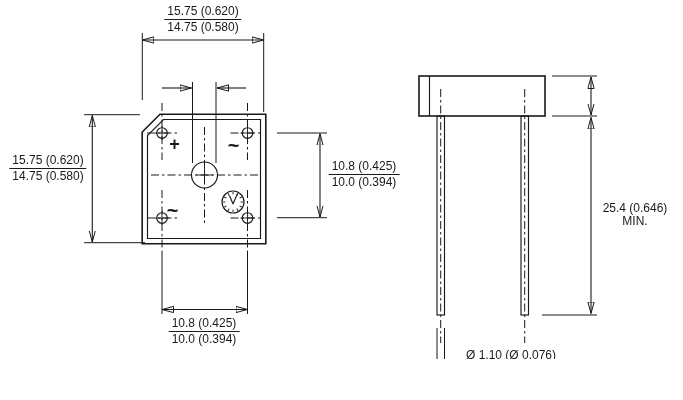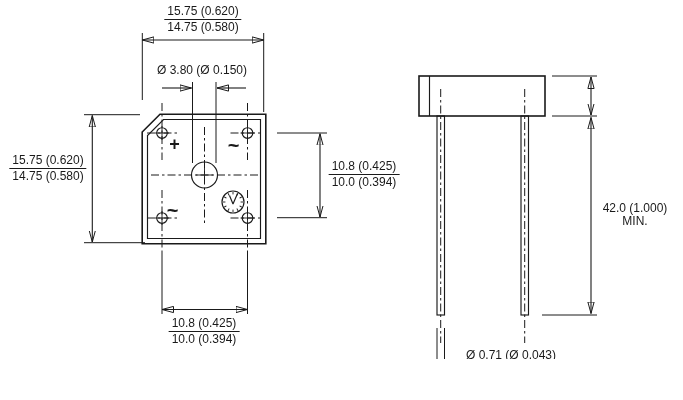--- a/index.html
+++ b/index.html
@@ -164,42 +164,41 @@
         <line class="dl" x1="558" y1="367" x2="445.7" y2="367" marker-end="url(#arr)"></line>
       </g>
     </g>
   </svg>
 
   <div class="lbl frac" style="left:203px;top:5px">
     <span class="top">15.75 (0.620)</span>
     <span class="bot">14.75 (0.580)</span>
   </div>
 
-  <div class="lbl" style="left:202px;top:64px">Ø 3.80 (Ø 0.150)</div>
 
   <div class="lbl frac" style="left:48px;top:154px">
     <span class="top">15.75 (0.620)</span>
     <span class="bot">14.75 (0.580)</span>
   </div>
 
   <div class="lbl frac" style="left:364px;top:160px">
     <span class="top">10.8 (0.425)</span>
     <span class="bot">10.0 (0.394)</span>
   </div>
 
   <div class="lbl frac" style="left:204px;top:317px">
     <span class="top">10.8 (0.425)</span>
     <span class="bot">10.0 (0.394)</span>
   </div>
 
 
   <div class="lbl" style="left:635px;top:202px">
-    <span class="row">42.0 (1.000)</span>
+    <span class="row">25.4 (0.646)</span>
     <span class="row">MIN.</span>
   </div>
 
-  <div class="lbl" style="left:511px;top:349px">Ø 0.71 (Ø 0.043)</div>
+  <div class="lbl" style="left:511px;top:349px">Ø 1.10 (Ø 0.076)</div>
 
   <div class="sym plus" style="left:174.5px;top:143.5px">+</div>
   <div class="sym tilde" style="left:233.5px;top:145px">~</div>
   <div class="sym tilde" style="left:172.5px;top:209.5px">~</div>
 
 </div>
 
 </body></html>

